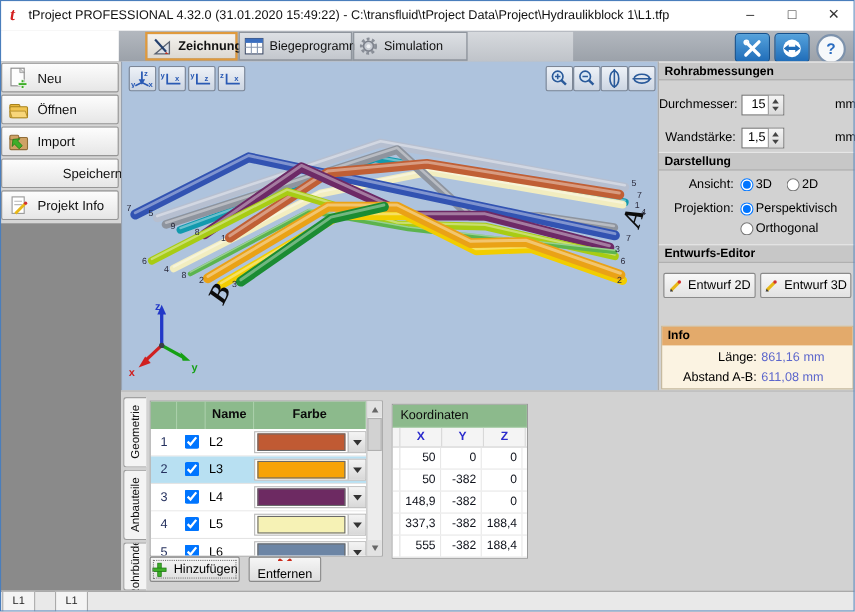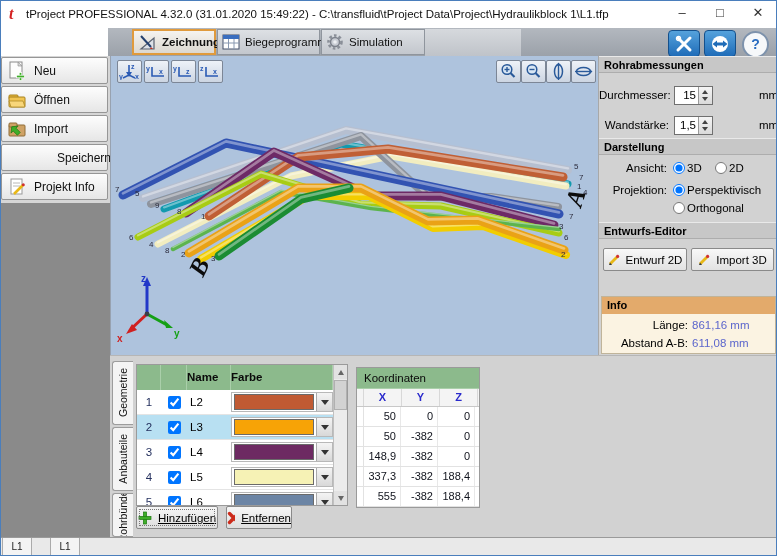--- a/index.html
+++ b/index.html
@@ -70,44 +70,44 @@
 
   
   #bottom{position:absolute;left:110px;top:355px;width:667px;height:182px;background:#d2d2d2;border-top:1px solid #b6b6b6;box-sizing:border-box;}
   .vtab{position:absolute;left:2px;width:21px;background:#f4f4f4;border:1px solid #9c9c9c;border-right:none;border-radius:3px 0 0 3px;
         box-sizing:border-box;display:flex;align-items:center;justify-content:center;overflow:hidden;}
   .vtab span{writing-mode:vertical-rl;transform:rotate(180deg);font-size:10.5px;color:#111;white-space:nowrap;}
 
   #pipetable{position:absolute;left:26px;top:8px;width:212px;height:142px;background:#fff;border:1px solid #9a9a9a;box-sizing:border-box;}
   .pt-head{position:absolute;left:0;top:0;width:196px;height:25px;background:#8cba8c;display:flex;}
   .pt-head div{box-sizing:border-box;border-right:1px solid #aacfaa;font:bold 11.5px "Liberation Sans",sans-serif;
-               line-height:25px;text-align:left;color:#0a0a0a;}
+               line-height:25px;text-align:center;color:#0a0a0a;}
   .h-num{width:24px;} .h-chk{width:26px;} .h-name{width:44px;} .h-farbe{width:102px;}
   .pt-body{position:absolute;left:0;top:25px;width:196px;height:115px;overflow:hidden;}
   .prow{display:flex;height:24px;background:#fff;border-bottom:1px solid #e4e4e4;align-items:center;}
   .prow.selected{background:#b8e0f2;}
   .c-num{width:24px;text-align:center;font-size:11.5px;color:#24305e;}
   .c-chk{width:26px;text-align:center;} .c-chk input{width:13px;height:13px;margin:0;vertical-align:middle;}
   .c-name{width:44px;font-size:11.5px;color:#000;padding-left:3px;box-sizing:border-box;}
   .c-farbe{width:102px;display:flex;align-items:center;height:20px;border:1px solid #b8b8b8;background:#fff;box-sizing:border-box;}
   .swatch{flex:1;height:14px;margin:2px;border:1px solid #6a6a6a;}
   .dd-btn{width:15px;height:18px;border-left:1px solid #aaa;background:linear-gradient(#f4f4f4,#d8d8d8);
           display:flex;align-items:center;justify-content:center;}
   .dd-arrow{width:0;height:0;border-left:4px solid transparent;border-right:4px solid transparent;border-top:5px solid #333;}
   .pt-scroll{position:absolute;right:0;top:0;width:14px;height:140px;background:#ececec;border-left:1px solid #c0c0c0;box-sizing:border-box;}
   .sb-up,.sb-dn{position:absolute;left:0;width:13px;height:14px;background:#e2e2e2;display:flex;align-items:center;justify-content:center;}
   .sb-up{top:0;} .sb-dn{bottom:0;}
   .sb-up i{width:0;height:0;border-left:3.5px solid transparent;border-right:3.5px solid transparent;border-bottom:5px solid #666;}
   .sb-dn i{width:0;height:0;border-left:3.5px solid transparent;border-right:3.5px solid transparent;border-top:5px solid #666;}
   .sb-thumb{position:absolute;left:0;top:15px;width:13px;height:30px;background:#d2d2d2;border:1px solid #b0b0b0;box-sizing:border-box;}
 
   .actbtn{position:absolute;top:150px;height:23px;box-sizing:border-box;border:1px solid #8a8a8a;border-radius:2px;
-          background:linear-gradient(#f6f6f6,#dedede);display:flex;align-items:center;justify-content:center;gap:6px;font-size:11.5px;color:#000;text-decoration:underline;}
+          background:linear-gradient(#f6f6f6,#dedede);display:flex;align-items:center;justify-content:center;gap:6px;font-size:11.5px;color:#000;}
   #btn-add{left:26px;width:82px;outline:1px dotted #777;outline-offset:-4px;}
-  #btn-del{left:116px;width:66px;}
+  #btn-del{left:116px;width:66px;flex-direction:column;}
 
   #coordtable{position:absolute;left:246px;top:11px;width:124px;background:#fff;border:1px solid #9a9a9a;box-sizing:border-box;}
   .ct-title{height:20px;background:#8cba8c;font-size:11.5px;line-height:20px;padding-left:7px;color:#0a0a0a;border-bottom:1px solid #aacfaa;}
   .ct-head{display:flex;height:17px;background:#f4f4f4;border-bottom:1px solid #c8c8c8;}
   .ct-head .gut{width:6px;border-right:1px solid #d8d8d8;}
   .ct-head div.cth{width:37px;text-align:center;font:bold 11px "Liberation Sans",sans-serif;line-height:17px;color:#2a2acc;border-right:1px solid #d8d8d8;}
   .ct-row{display:flex;height:19px;border-bottom:1px solid #e2e2e2;background:#fff;}
   .ct-row .gut{width:6px;border-right:1px solid #e2e2e2;}
   .ct-cell{width:37px;box-sizing:border-box;padding-right:4px;text-align:right;font-size:11px;line-height:19px;color:#10131c;border-right:1px solid #e8e8e8;}
 
@@ -426,21 +426,21 @@
         <circle cx="9.6" cy="3.4" r="1.6" fill="#d03030"></circle>
       </svg>
       <span>Entwurf 2D</span>
     </div>
     <div class="ebtn" style="left:92px;top:192px;width:83px;">
       <svg width="13" height="13">
         <line x1="2" y1="11" x2="9" y2="4" stroke="#e8b818" stroke-width="2.8"></line>
         <polygon points="1,12 4,12 2,9.5" fill="#3a3a3a"></polygon>
         <circle cx="9.6" cy="3.4" r="1.6" fill="#d03030"></circle>
       </svg>
-      <span>Import 3D</span>
+      <span>Entwurf 3D</span>
     </div>
 
     <div id="infobox">
       <div id="infohead">Info</div>
       <div class="inforow" style="top:20px;">
         <span class="infolabel">Länge:</span>
         <span class="infoval">861,16 mm</span>
       </div>
       <div class="inforow" style="top:38px;">
         <span class="infolabel">Abstand A-B:</span>

